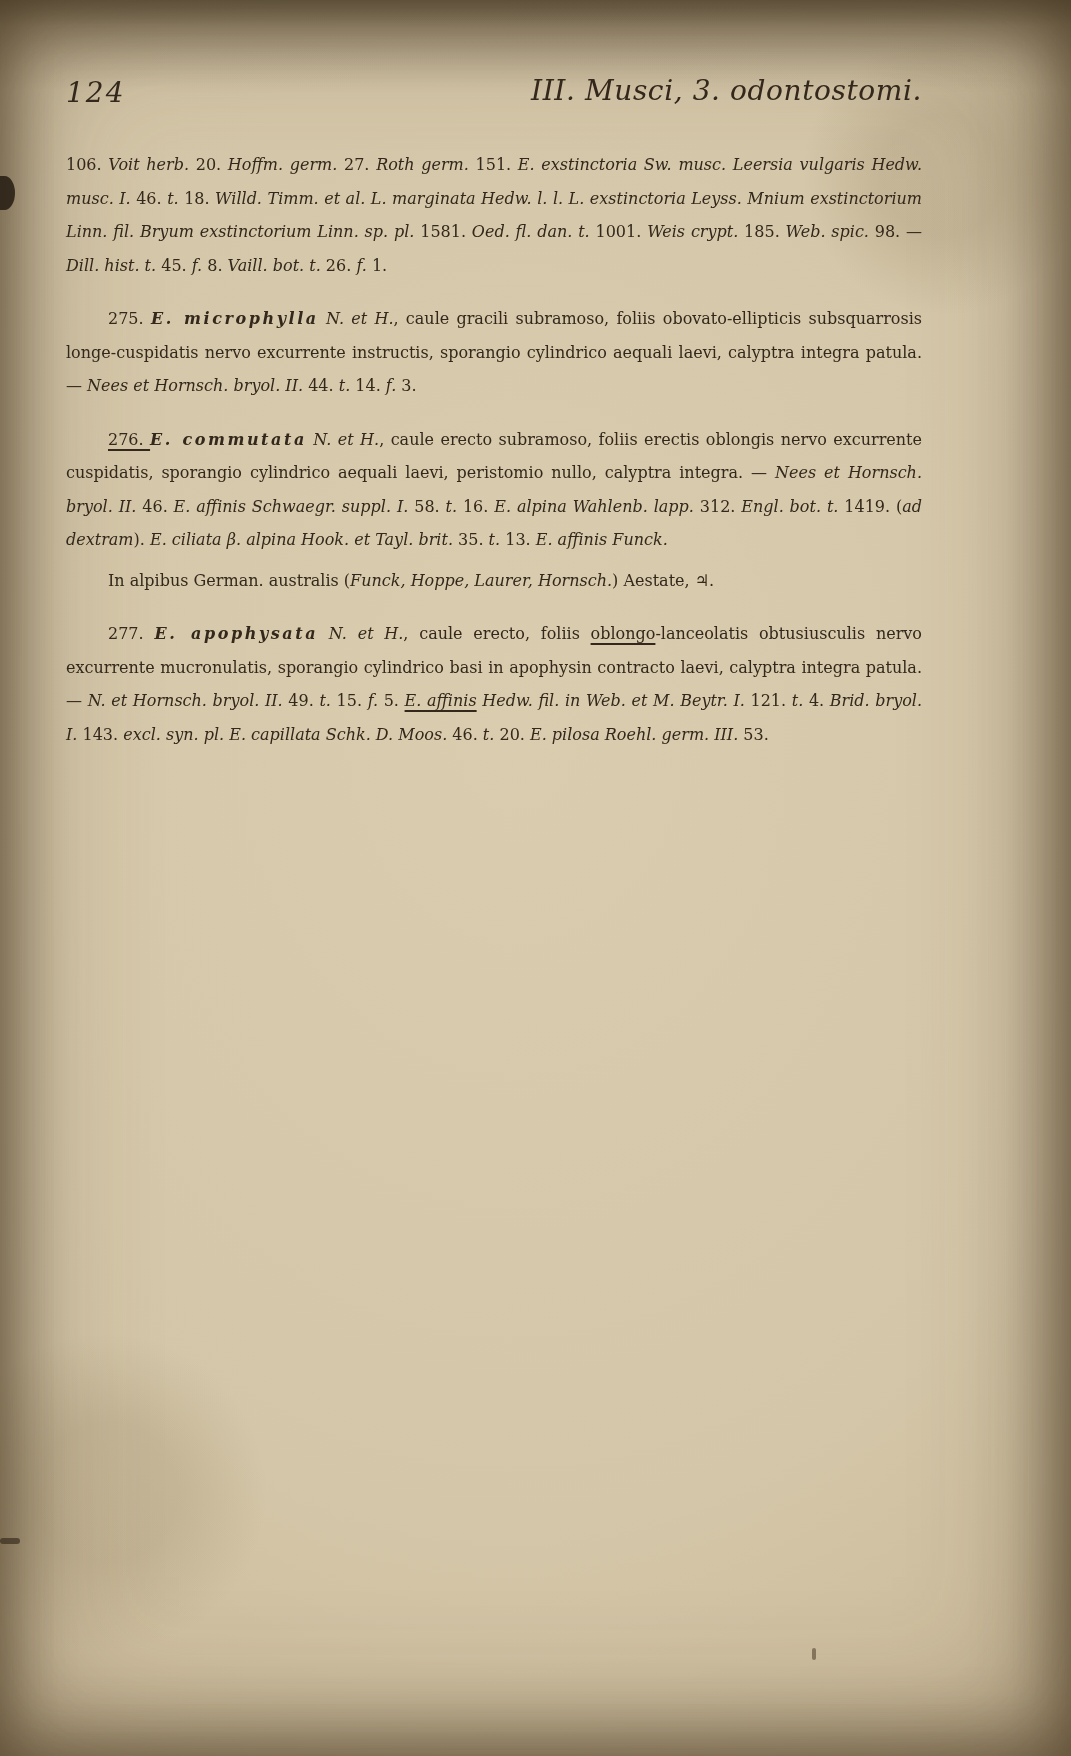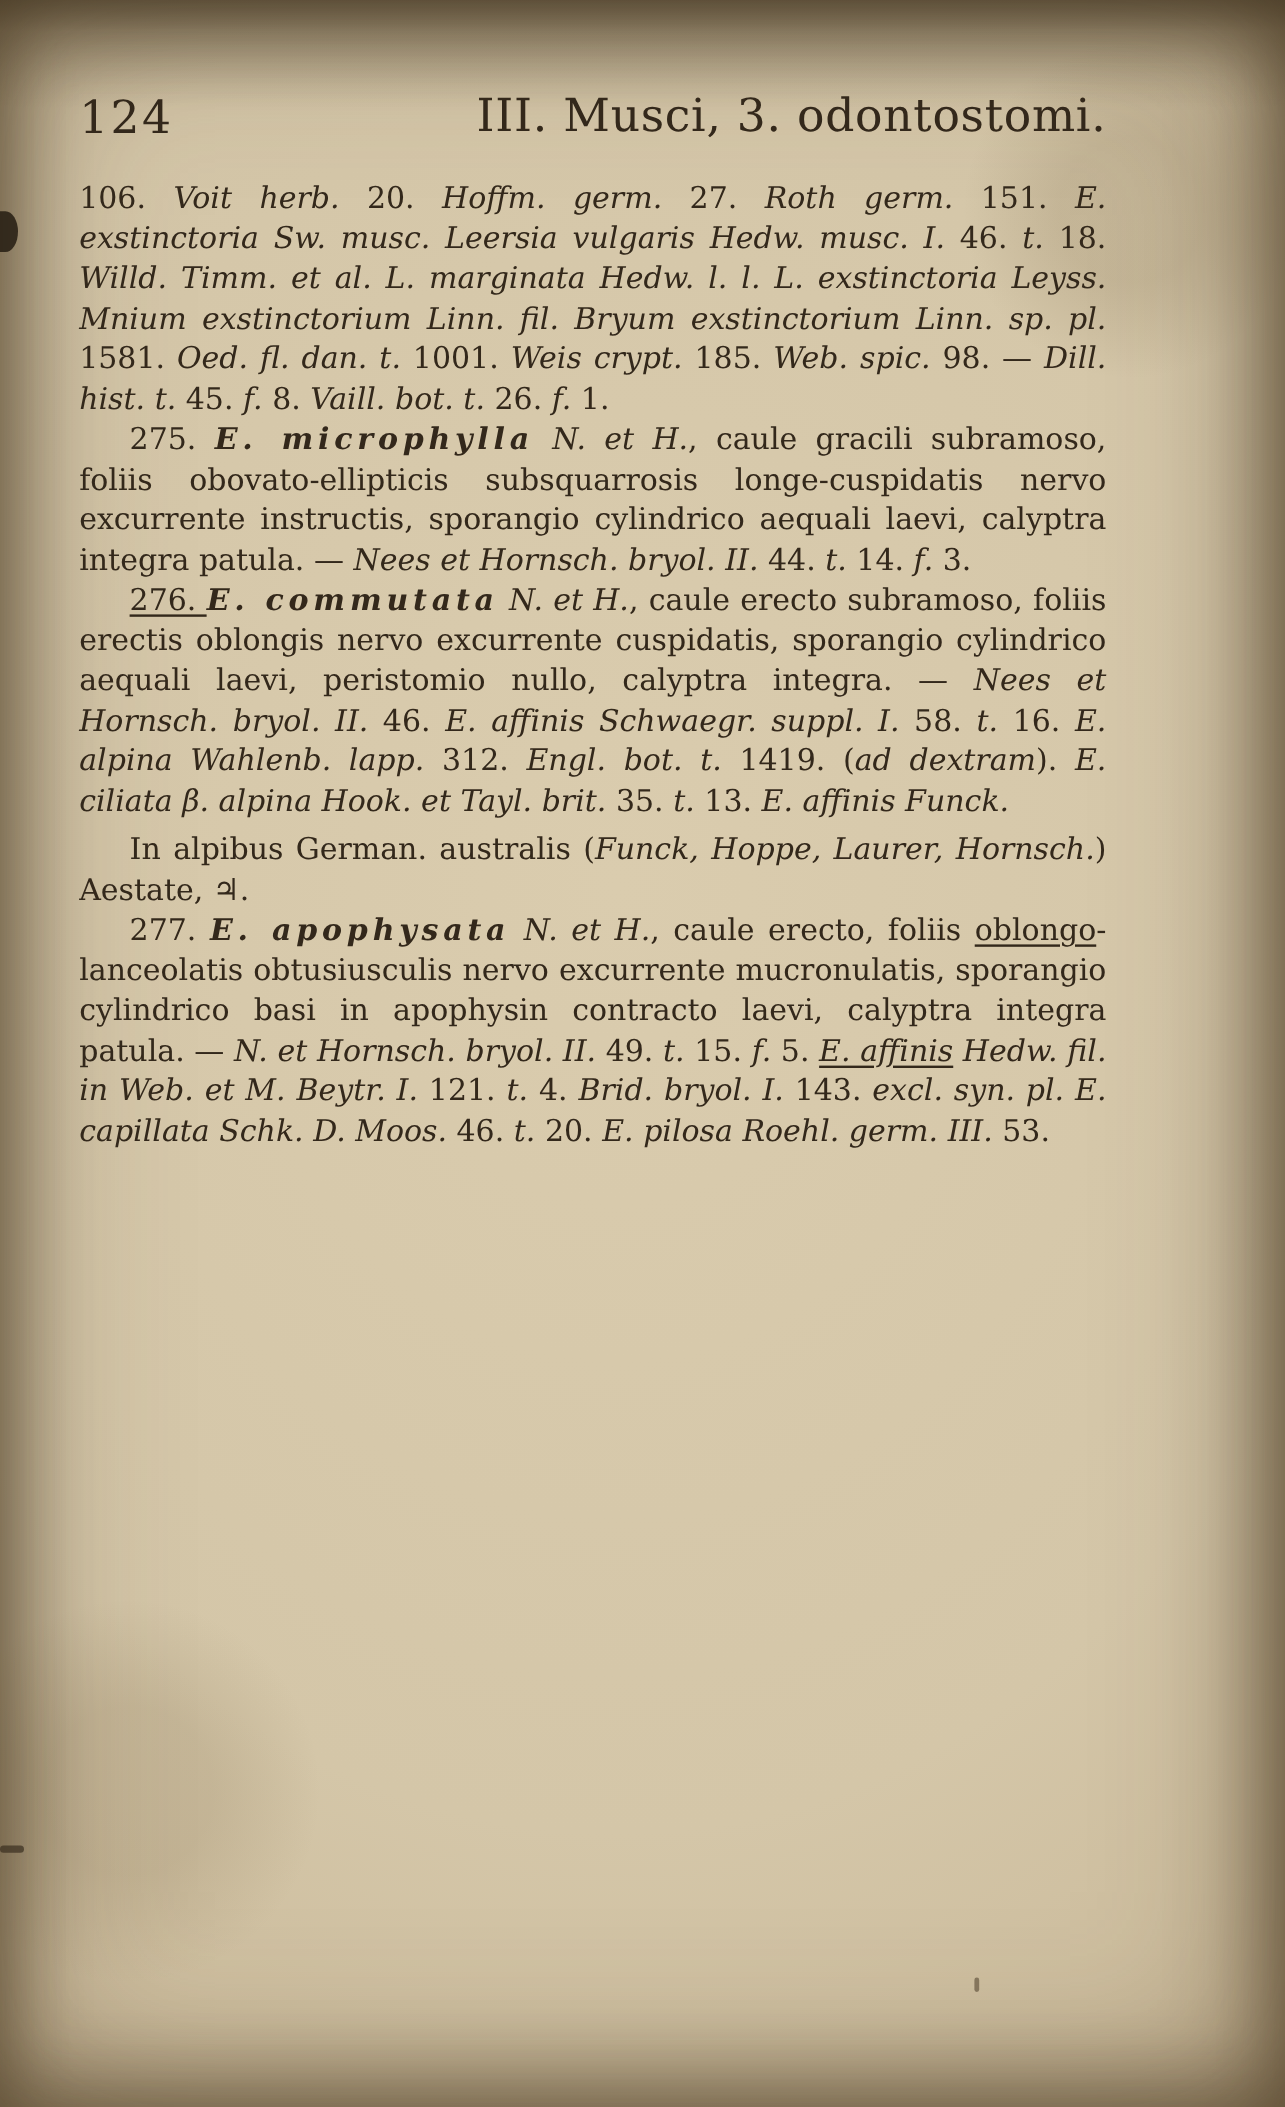--- a/index.html
+++ b/index.html
@@ -18,32 +18,32 @@
       inset 0 34px 55px rgba(70,54,30,.33),
       inset -24px 0 75px rgba(70,54,30,.30),
       inset 18px 0 60px rgba(70,54,30,.22),
       inset 0 -26px 60px rgba(70,54,30,.25);
   }
   .scan::before{
     content:"";position:absolute;left:0;top:0;right:0;height:90px;
     background:linear-gradient(180deg, rgba(52,40,22,.42) 0, rgba(52,40,22,.18) 26px, rgba(52,40,22,0) 90px);
     pointer-events:none;
   }
-  .header{position:absolute;top:74px;left:66px;width:856px;height:36px;font-size:38px;}
+  .header{position:absolute;top:74px;left:66px;width:856px;height:36px;font-size:28px;font-style:italic;}
   .pagenum{position:absolute;left:0;top:2px;letter-spacing:2px;}
   .running-title{position:absolute;left:0;right:0;top:0;text-align:right;letter-spacing:.6px;}
   .text-block{
     position:absolute;left:66px;top:148px;width:856px;
-    font-size:25px;line-height:33.5px;
+    font-size:16px;line-height:33.5px;
     text-align:justify;
   }
   .para{margin:0;}
   .para.indent{text-indent:42px;}
   .para + .para{margin-top:7px;}
-  .para.entry{margin-top:0;}
+  .para.entry{margin-top:20px;}
   .it{font-style:italic;}
   .sp{font-style:italic;font-weight:bold;letter-spacing:.16em;}
   .ul{text-decoration:underline;text-decoration-thickness:2px;text-underline-offset:4px;}
   .edge-mark{position:absolute;pointer-events:none;}
   .mark-blob{left:0;top:176px;width:15px;height:34px;background:#241c12;opacity:.85;border-radius:0 70% 70% 0 / 0 50% 50% 0;}
   .mark-dash{left:0;top:1538px;width:20px;height:6px;background:#33281a;opacity:.65;border-radius:3px;}
   .mark-tick{left:812px;top:1648px;width:4px;height:12px;background:#4a3d28;opacity:.55;border-radius:2px;}
 </style>
 </head>
 <body>

